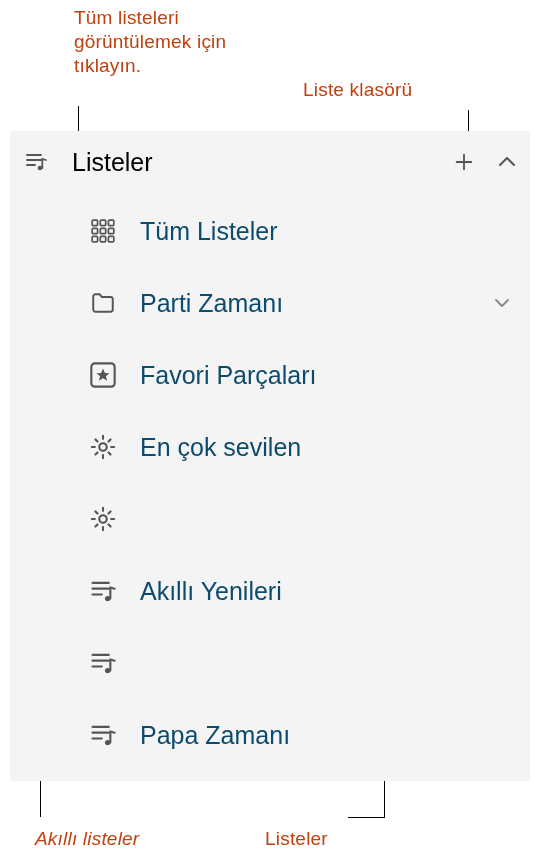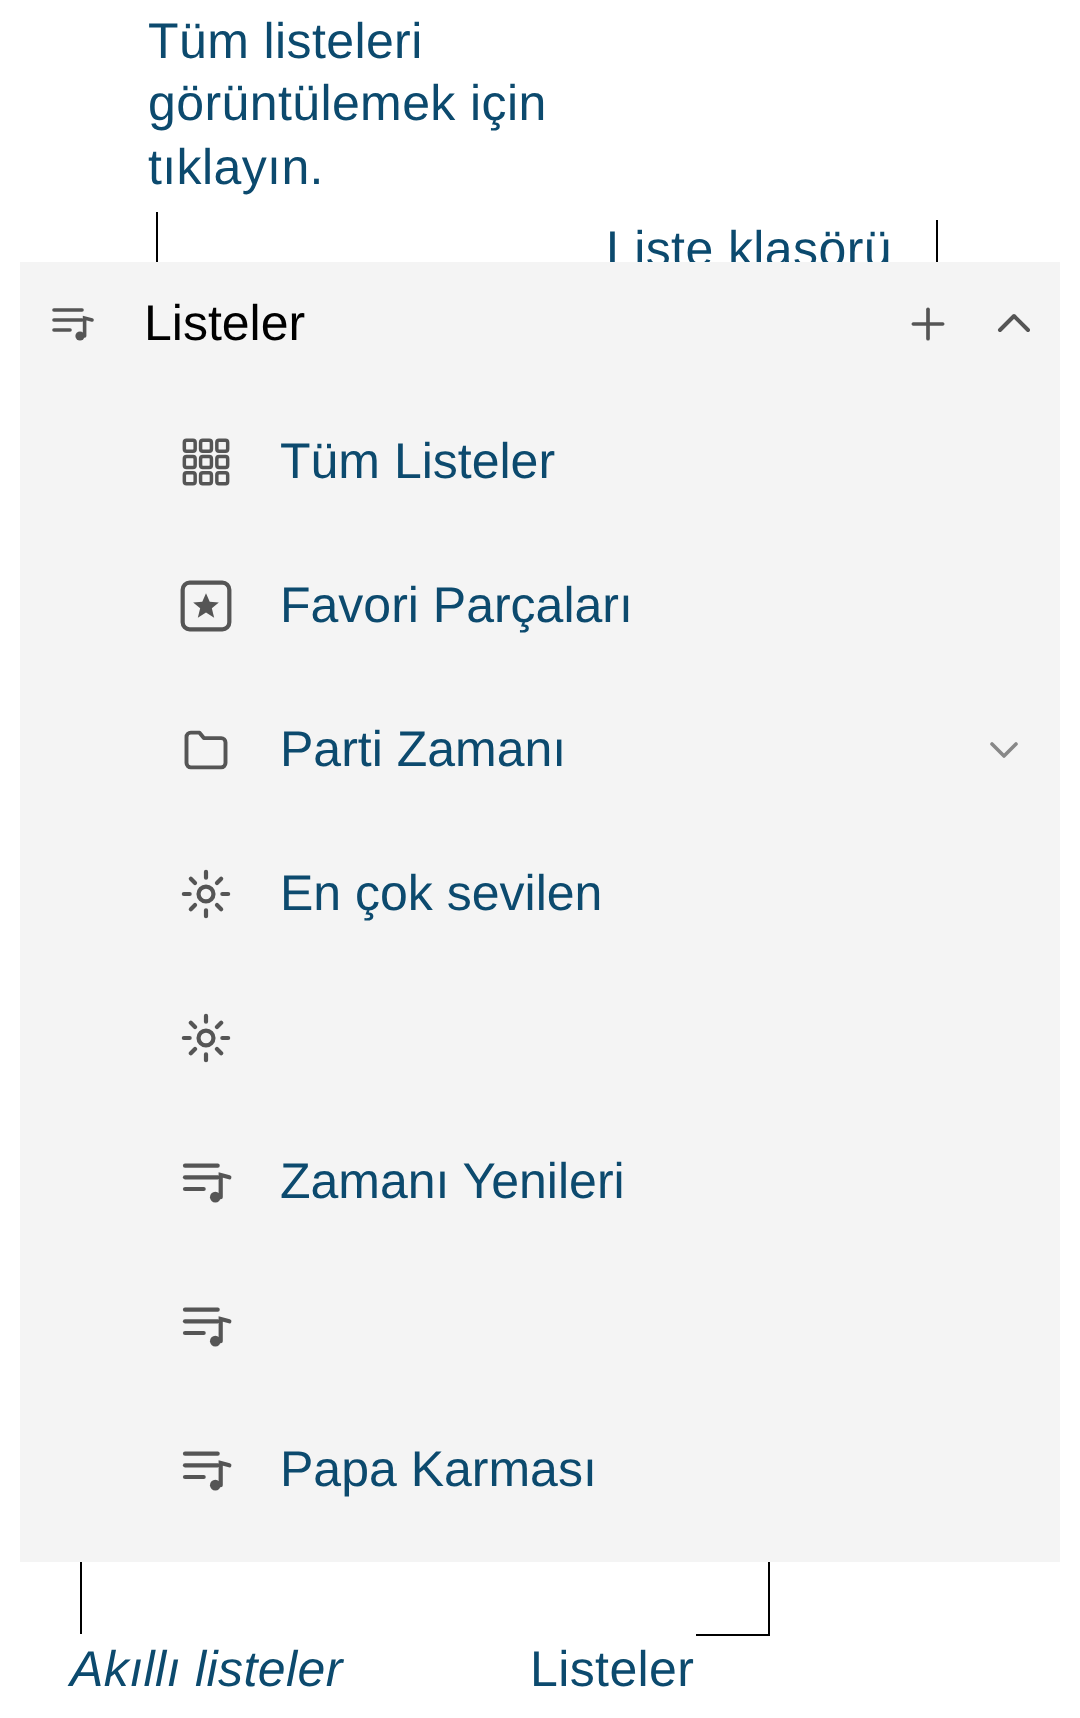--- a/index.html
+++ b/index.html
@@ -10,35 +10,34 @@
     body {
       width: 540px;
       height: 859px;
       font-family: -apple-system, BlinkMacSystemFont, "Helvetica Neue", Arial, sans-serif;
       background: #ffffff;
       position: relative;
       overflow: hidden;
     }
     .callout {
       position: absolute;
-      font-size: 25px;
-      color: #0c4a6e;
+      font-size: 19px;
+      color: #c2410c;
       line-height: 1.25;
       letter-spacing: 0.2px;
     }
     .callout-top-left {
       top: 6px;
       left: 74px;
       width: 200px;
     }
     .callout-top-right {
       top: 78px;
       left: 303px;
       width: 200px;
-      margin-top: 32px;
     }
     .callout-bottom-left {
       bottom: 8px;
       left: 35px;
       font-style: italic;
     }
     .callout-bottom-right {
       bottom: 8px;
       left: 265px;
     }
@@ -182,40 +181,40 @@
           <rect x="2" y="17" width="5" height="5" rx="1"></rect>
           <rect x="9.5" y="17" width="5" height="5" rx="1"></rect>
           <rect x="17" y="17" width="5" height="5" rx="1"></rect>
         </svg>
       </span>
       <span class="item-label">Tüm Listeler</span>
     </div>
 
     <div class="list-item">
       <span class="item-icon">
-        <svg viewBox="0 0 24 24" width="28" height="28" fill="none" stroke="#555" stroke-width="1.8">
-          <rect x="2" y="2" width="20" height="20" rx="3"></rect>
-          <path d="M12 6.5 L13.6 10.2 L17.5 10.5 L14.5 13 L15.5 17 L12 14.8 L8.5 17 L9.5 13 L6.5 10.5 L10.4 10.2 Z" fill="#555" stroke="none"></path>
-        </svg>
-      </span>
-      <span class="item-label">Favori Parçaları</span>
-    </div>
-
-    <div class="list-item">
-      <span class="item-icon">
         <svg viewBox="0 0 24 24" width="28" height="26" fill="none" stroke="#555" stroke-width="1.8" stroke-linejoin="round">
           <path d="M3 6 a2 2 0 0 1 2-2 h4 l2 2.5 h8 a2 2 0 0 1 2 2 V18 a2 2 0 0 1 -2 2 H5 a2 2 0 0 1 -2 -2 Z"></path>
         </svg>
       </span>
       <span class="item-label">Parti Zamanı</span>
       <span class="chevron-down-small">
         <svg viewBox="0 0 16 10" width="16" height="10" stroke="#888" stroke-width="1.8" fill="none" stroke-linecap="round" stroke-linejoin="round">
           <polyline points="2,2 8,8 14,2"></polyline>
         </svg>
       </span>
+    </div>
+
+    <div class="list-item">
+      <span class="item-icon">
+        <svg viewBox="0 0 24 24" width="28" height="28" fill="none" stroke="#555" stroke-width="1.8">
+          <rect x="2" y="2" width="20" height="20" rx="3"></rect>
+          <path d="M12 6.5 L13.6 10.2 L17.5 10.5 L14.5 13 L15.5 17 L12 14.8 L8.5 17 L9.5 13 L6.5 10.5 L10.4 10.2 Z" fill="#555" stroke="none"></path>
+        </svg>
+      </span>
+      <span class="item-label">Favori Parçaları</span>
     </div>
 
     <div class="list-item">
       <span class="item-icon">
         <svg viewBox="0 0 24 24" width="28" height="28" fill="none" stroke="#555" stroke-width="1.8">
           <circle cx="12" cy="12" r="3.2"></circle>
           <path d="M12 2.5 v2.5 M12 19 v2.5 M21.5 12 h-2.5 M5 12 H2.5 M18.5 5.5 l-1.8 1.8 M7.3 16.7 l-1.8 1.8 M18.5 18.5 l-1.8-1.8 M7.3 7.3 L5.5 5.5" stroke-linecap="round"></path>
         </svg>
       </span>
       <span class="item-label">En çok sevilen</span>
@@ -233,21 +232,21 @@
     <div class="list-item">
       <span class="item-icon">
         <svg viewBox="0 0 24 24" width="28" height="28" stroke="#555" stroke-width="1.8" fill="none" stroke-linecap="round">
           <line x1="3" y1="5" x2="17" y2="5"></line>
           <line x1="3" y1="10" x2="17" y2="10"></line>
           <line x1="3" y1="15" x2="11" y2="15"></line>
           <circle cx="16" cy="18.5" r="2.3" fill="#555" stroke="none"></circle>
           <path d="M18.3 18.5 V9 L22 10"></path>
         </svg>
       </span>
-      <span class="item-label">Zamanı Yenileri</span>
+      <span class="item-label">Akıllı Yenileri</span>
     </div>
 
     <div class="list-item">
       <span class="item-icon">
         <svg viewBox="0 0 24 24" width="28" height="28" stroke="#555" stroke-width="1.8" fill="none" stroke-linecap="round">
           <line x1="3" y1="5" x2="17" y2="5"></line>
           <line x1="3" y1="10" x2="17" y2="10"></line>
           <line x1="3" y1="15" x2="11" y2="15"></line>
           <circle cx="16" cy="18.5" r="2.3" fill="#555" stroke="none"></circle>
           <path d="M18.3 18.5 V9 L22 10"></path>
@@ -258,17 +257,17 @@
     <div class="list-item">
       <span class="item-icon">
         <svg viewBox="0 0 24 24" width="28" height="28" stroke="#555" stroke-width="1.8" fill="none" stroke-linecap="round">
           <line x1="3" y1="5" x2="17" y2="5"></line>
           <line x1="3" y1="10" x2="17" y2="10"></line>
           <line x1="3" y1="15" x2="11" y2="15"></line>
           <circle cx="16" cy="18.5" r="2.3" fill="#555" stroke="none"></circle>
           <path d="M18.3 18.5 V9 L22 10"></path>
         </svg>
       </span>
-      <span class="item-label">Papa Karması</span>
+      <span class="item-label">Papa Zamanı</span>
     </div>
 
   </div>
 </div>
 
 </body></html>

